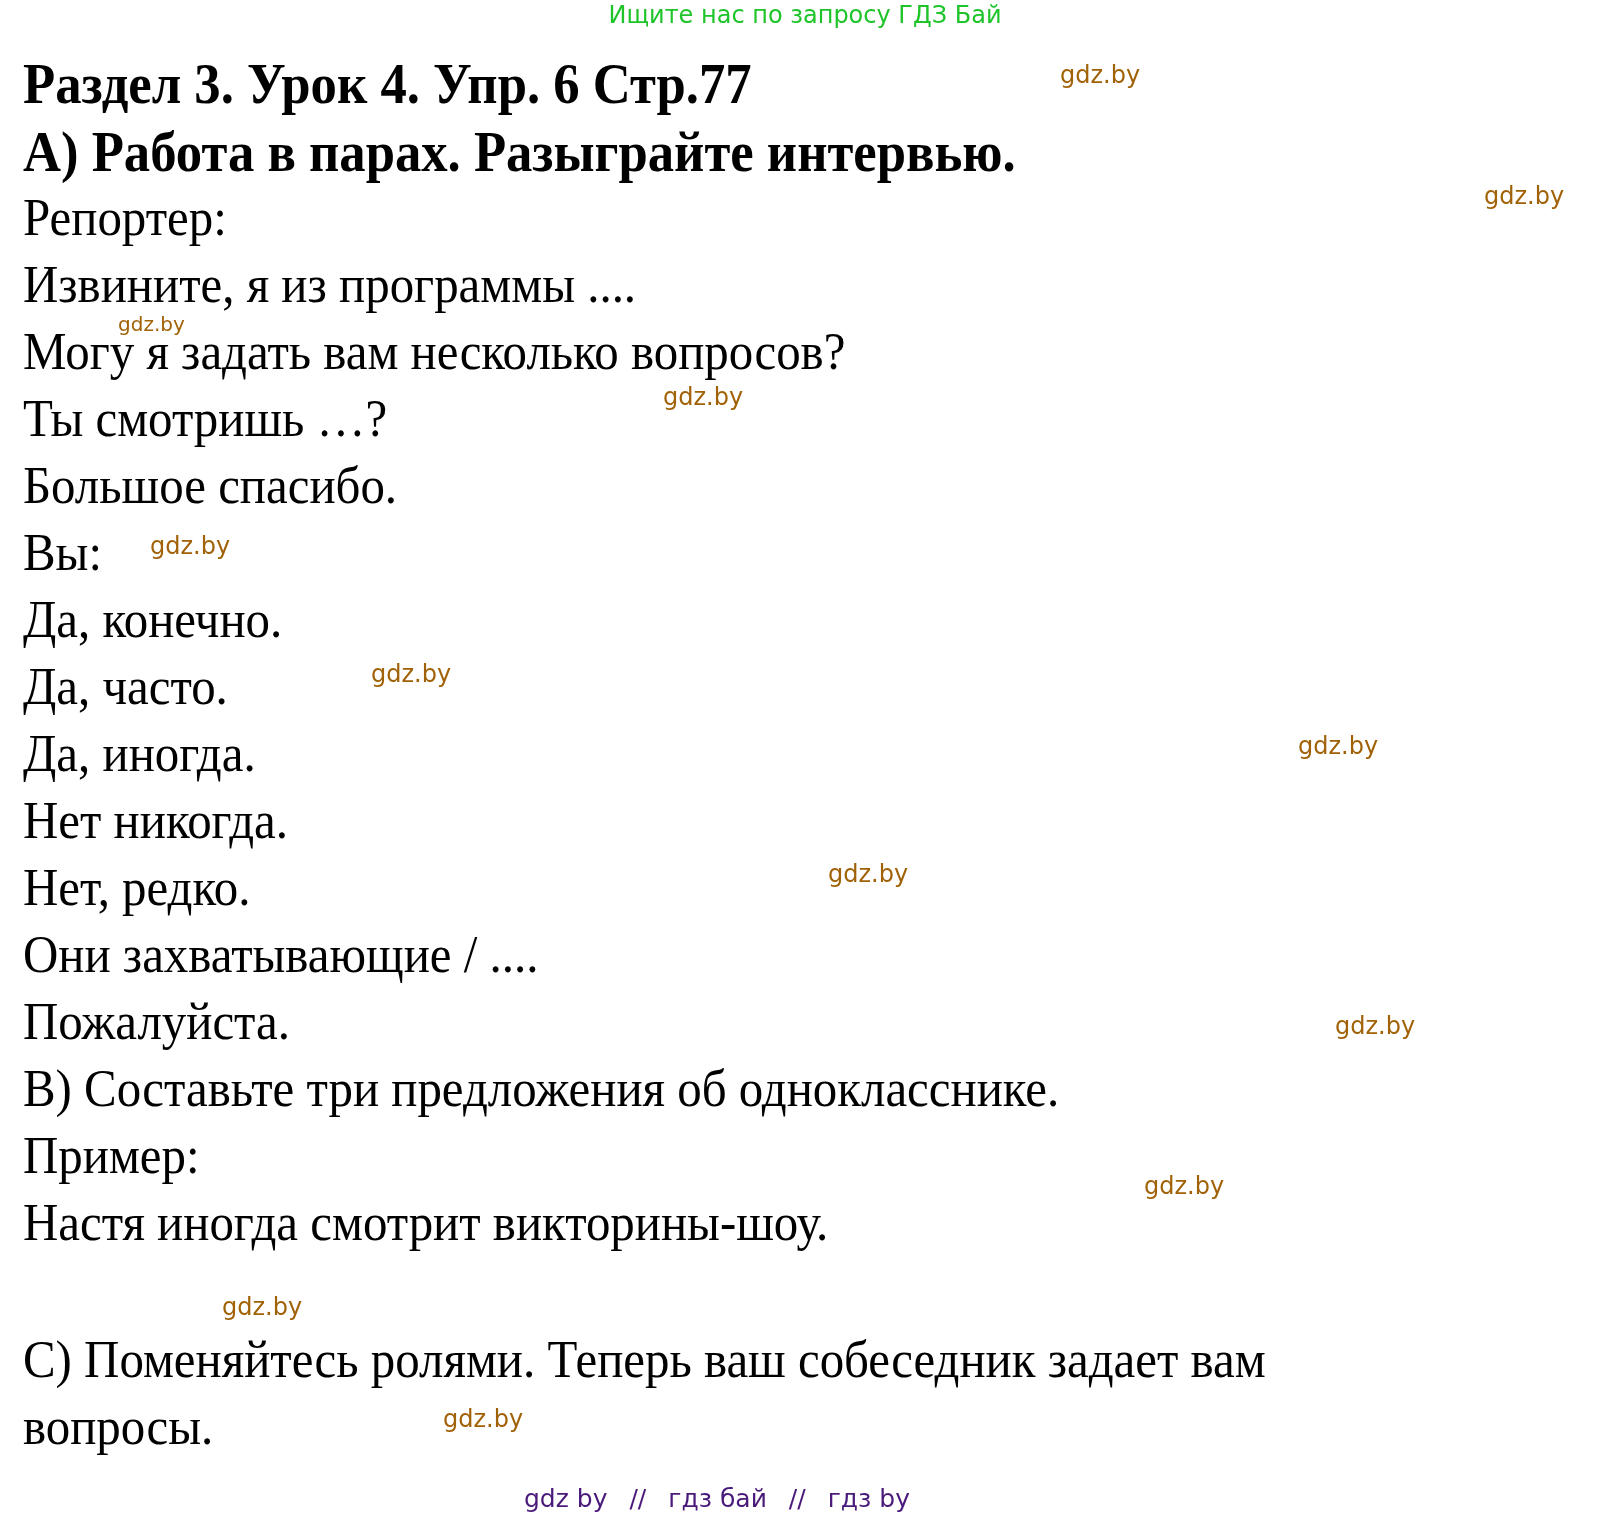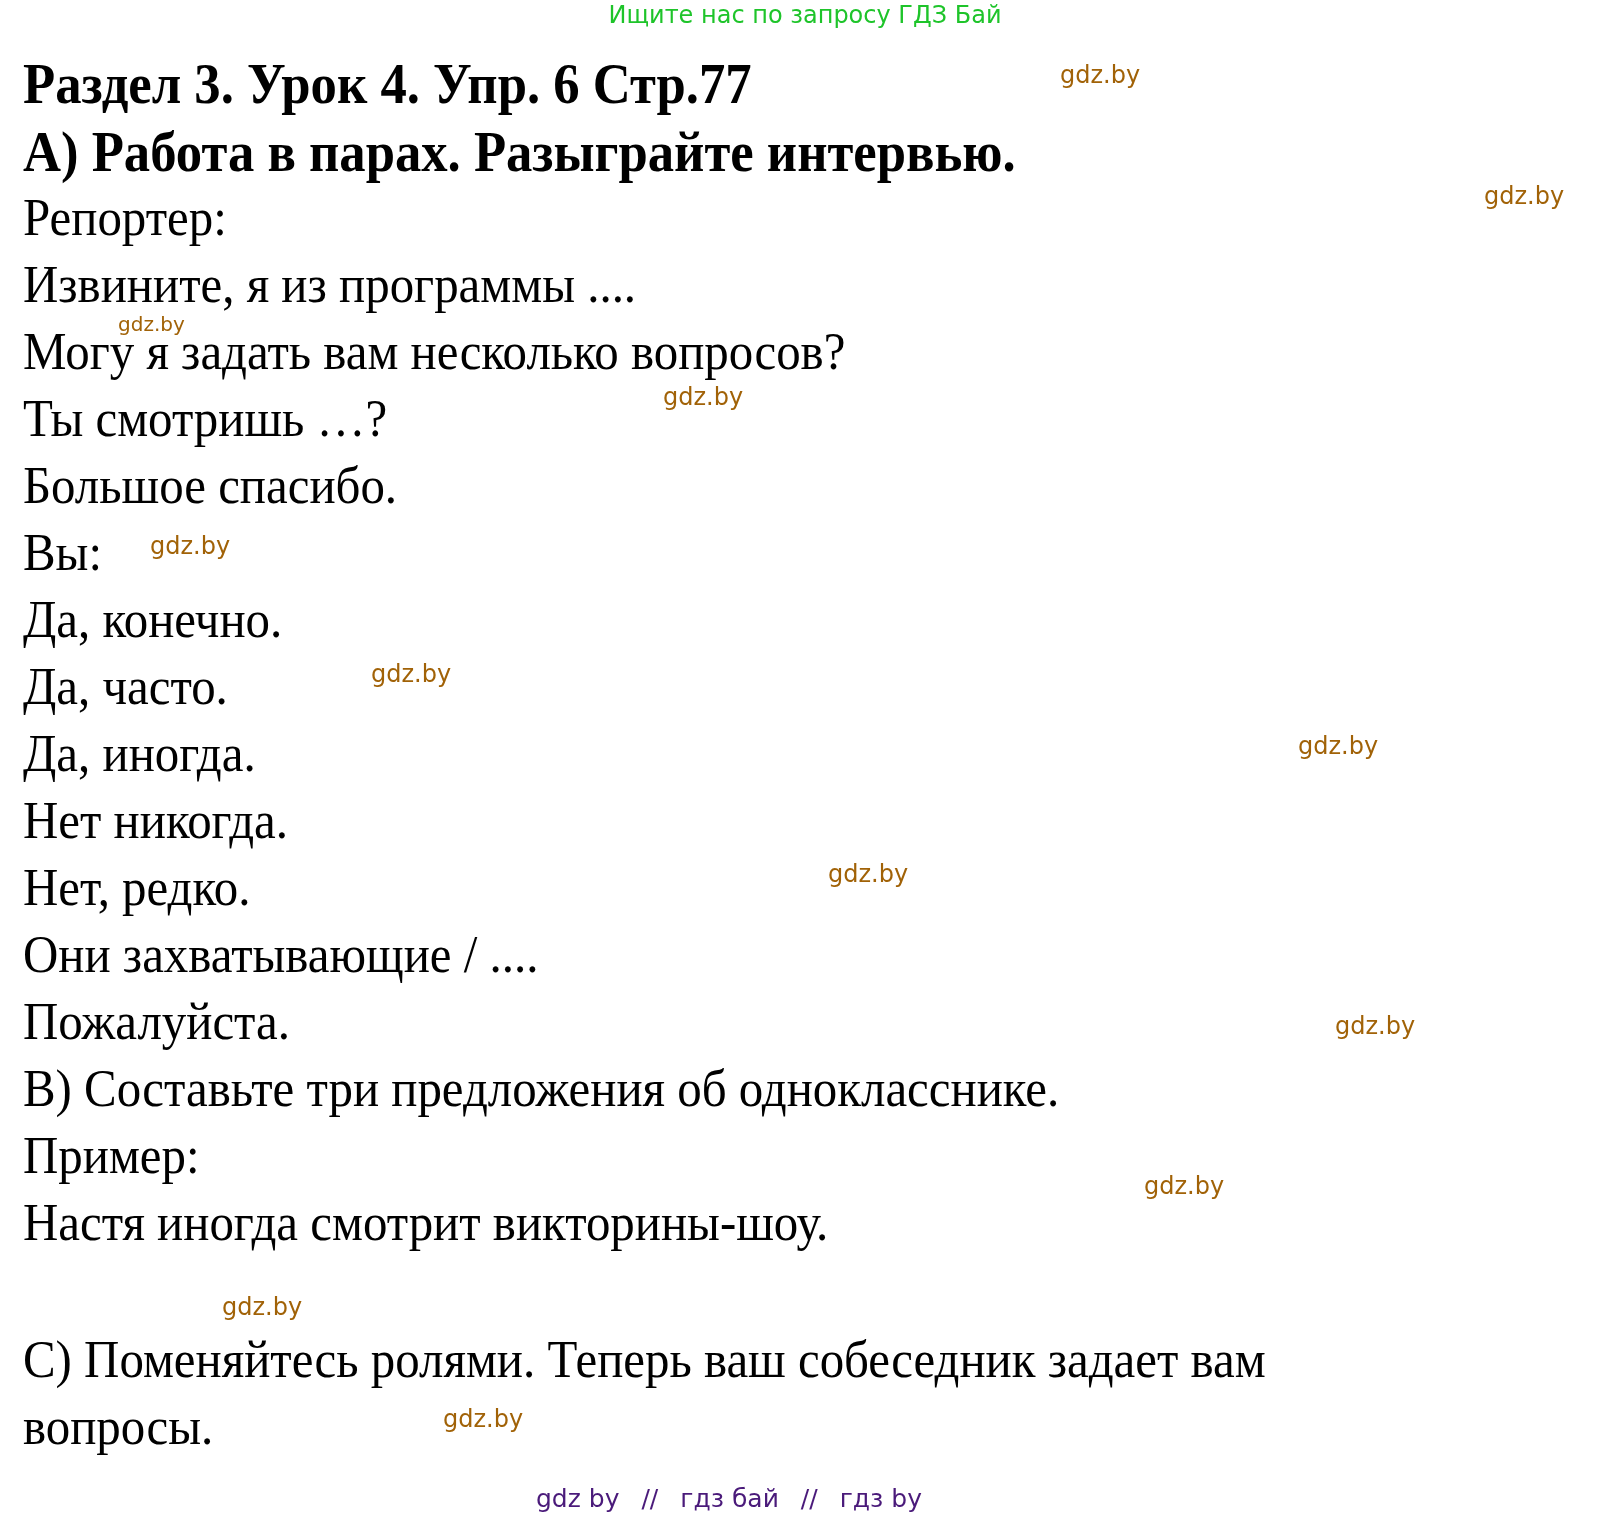--- a/index.html
+++ b/index.html
@@ -7,21 +7,21 @@
   .top-banner { position:absolute; left:0; width:1610px; top:0; text-align:center;
     font-family:"DejaVu Sans", sans-serif; font-size:24px; color:#1ec42a; line-height:30px; }
   .heading { position:absolute; left:23px; font-family:"Liberation Serif", serif;
     font-weight:bold; font-size:56px; color:#000; white-space:nowrap; line-height:60px;
     transform:scaleX(0.94); transform-origin:left center; }
   .line { position:absolute; left:23px; font-family:"Liberation Serif", serif;
     font-size:52px; color:#000; white-space:nowrap; line-height:60px;
     transform:scaleX(0.94); transform-origin:left center; }
   .wm { position:absolute; font-family:"DejaVu Sans", sans-serif; font-size:24px;
     color:#a16207; white-space:nowrap; line-height:28px; }
-  .footer { position:absolute; left:16px; width:1426px; top:1484px; text-align:center;
+  .footer { position:absolute; left:4px; width:1426px; top:1484px; text-align:center;
     font-family:"DejaVu Sans", sans-serif; font-size:25px; color:#4a1a7a; line-height:30px; }
   .footer .sep { margin:0 14px; }
 </style>
 </head>
 <body>
 
 <div class="top-banner">Ищите нас по запросу ГДЗ Бай</div>
 
 <div class="heading" style="top:54px;">Раздел 3. Урок 4. Упр. 6 Стр.77</div>
 <div class="heading" style="top:122px;">А) Работа в парах. Разыграйте интервью.</div>

